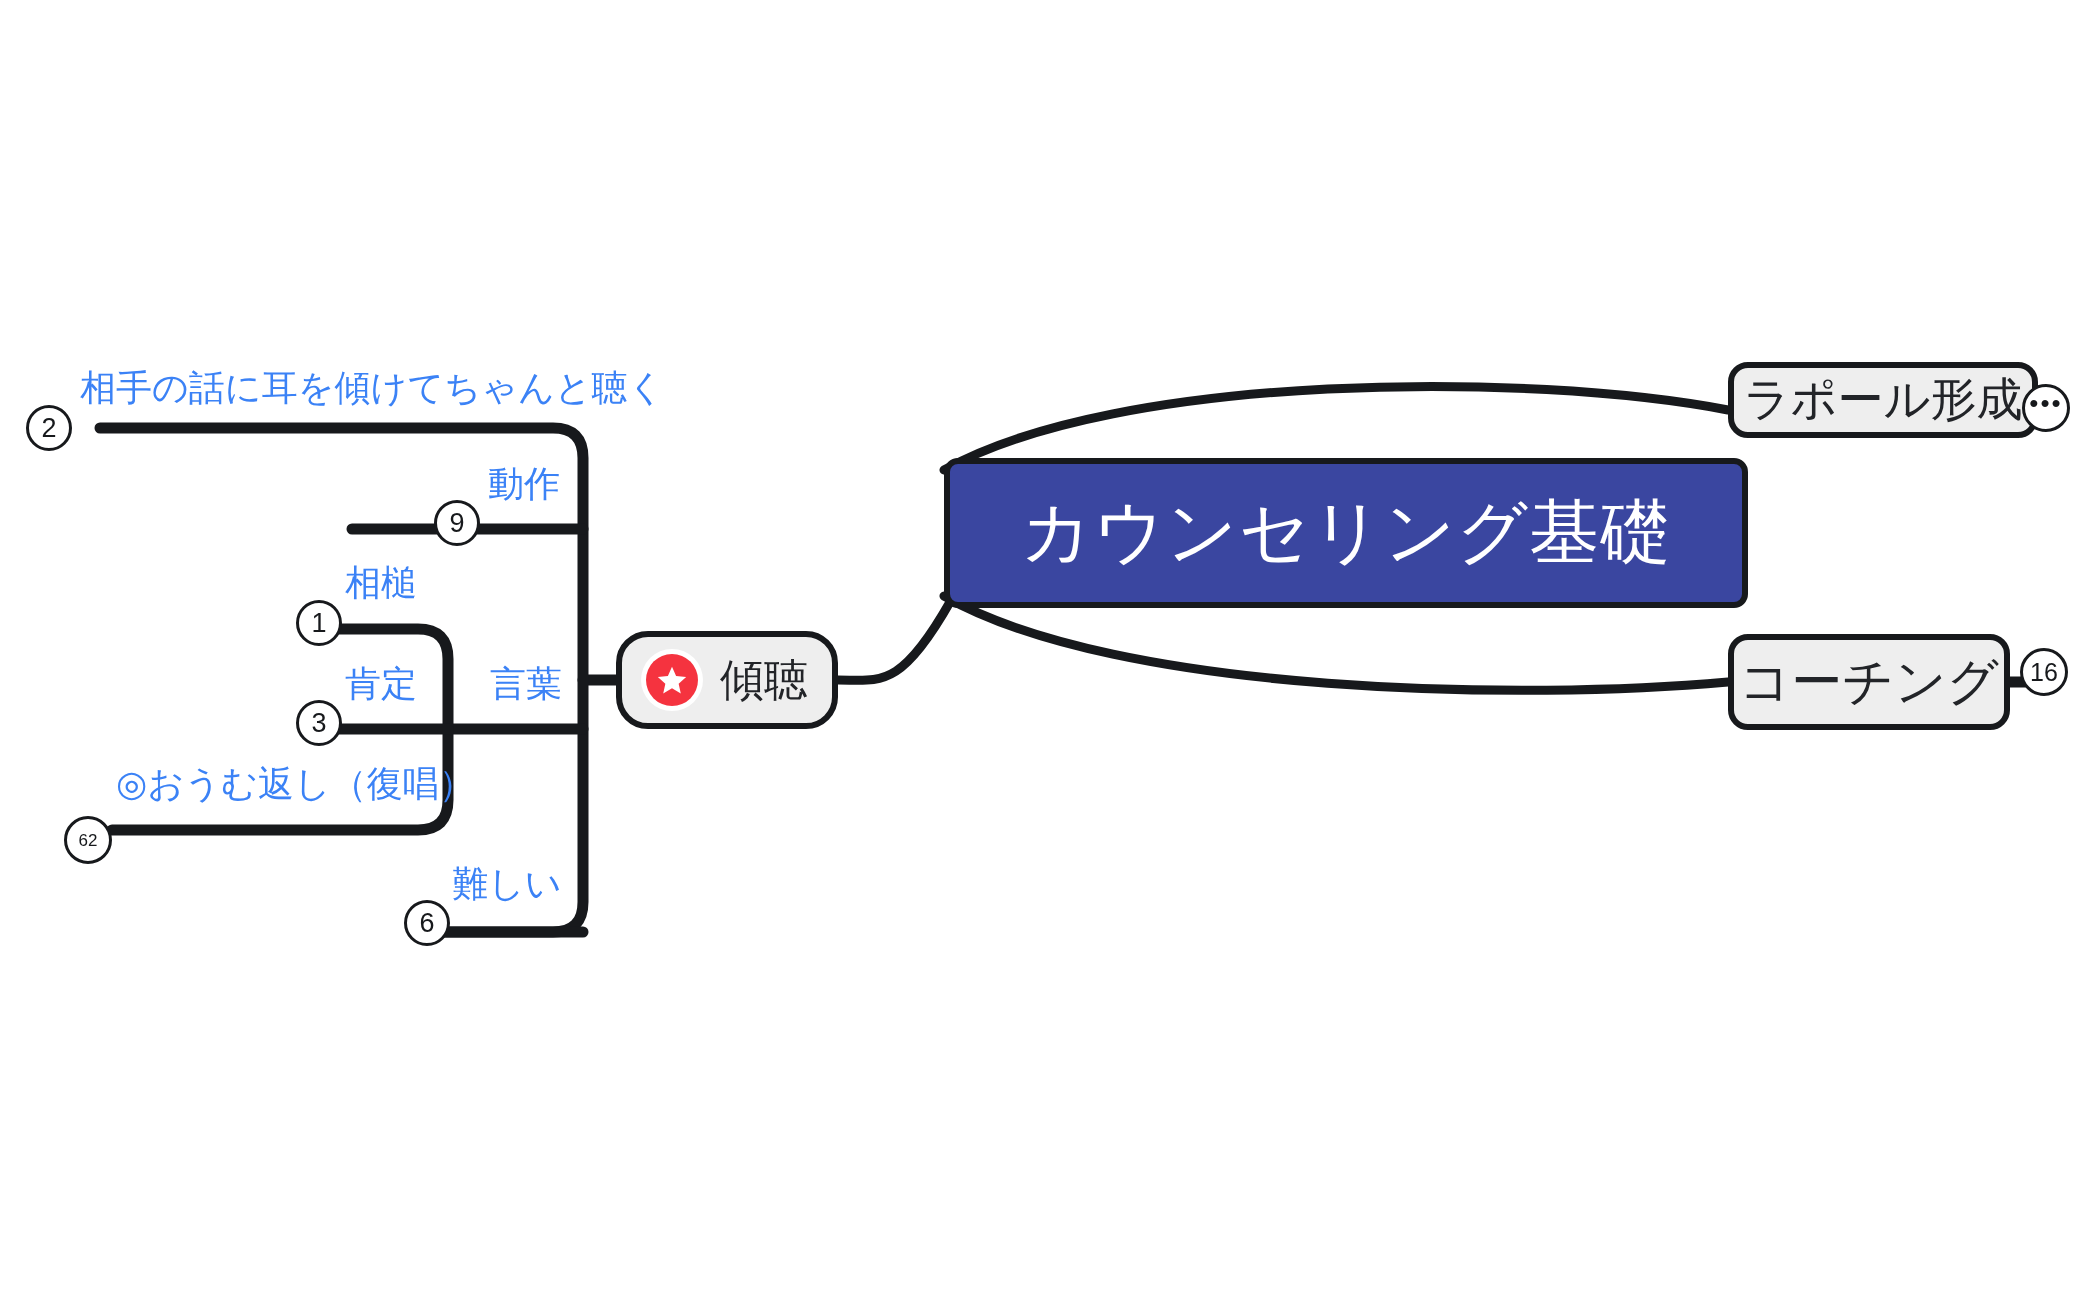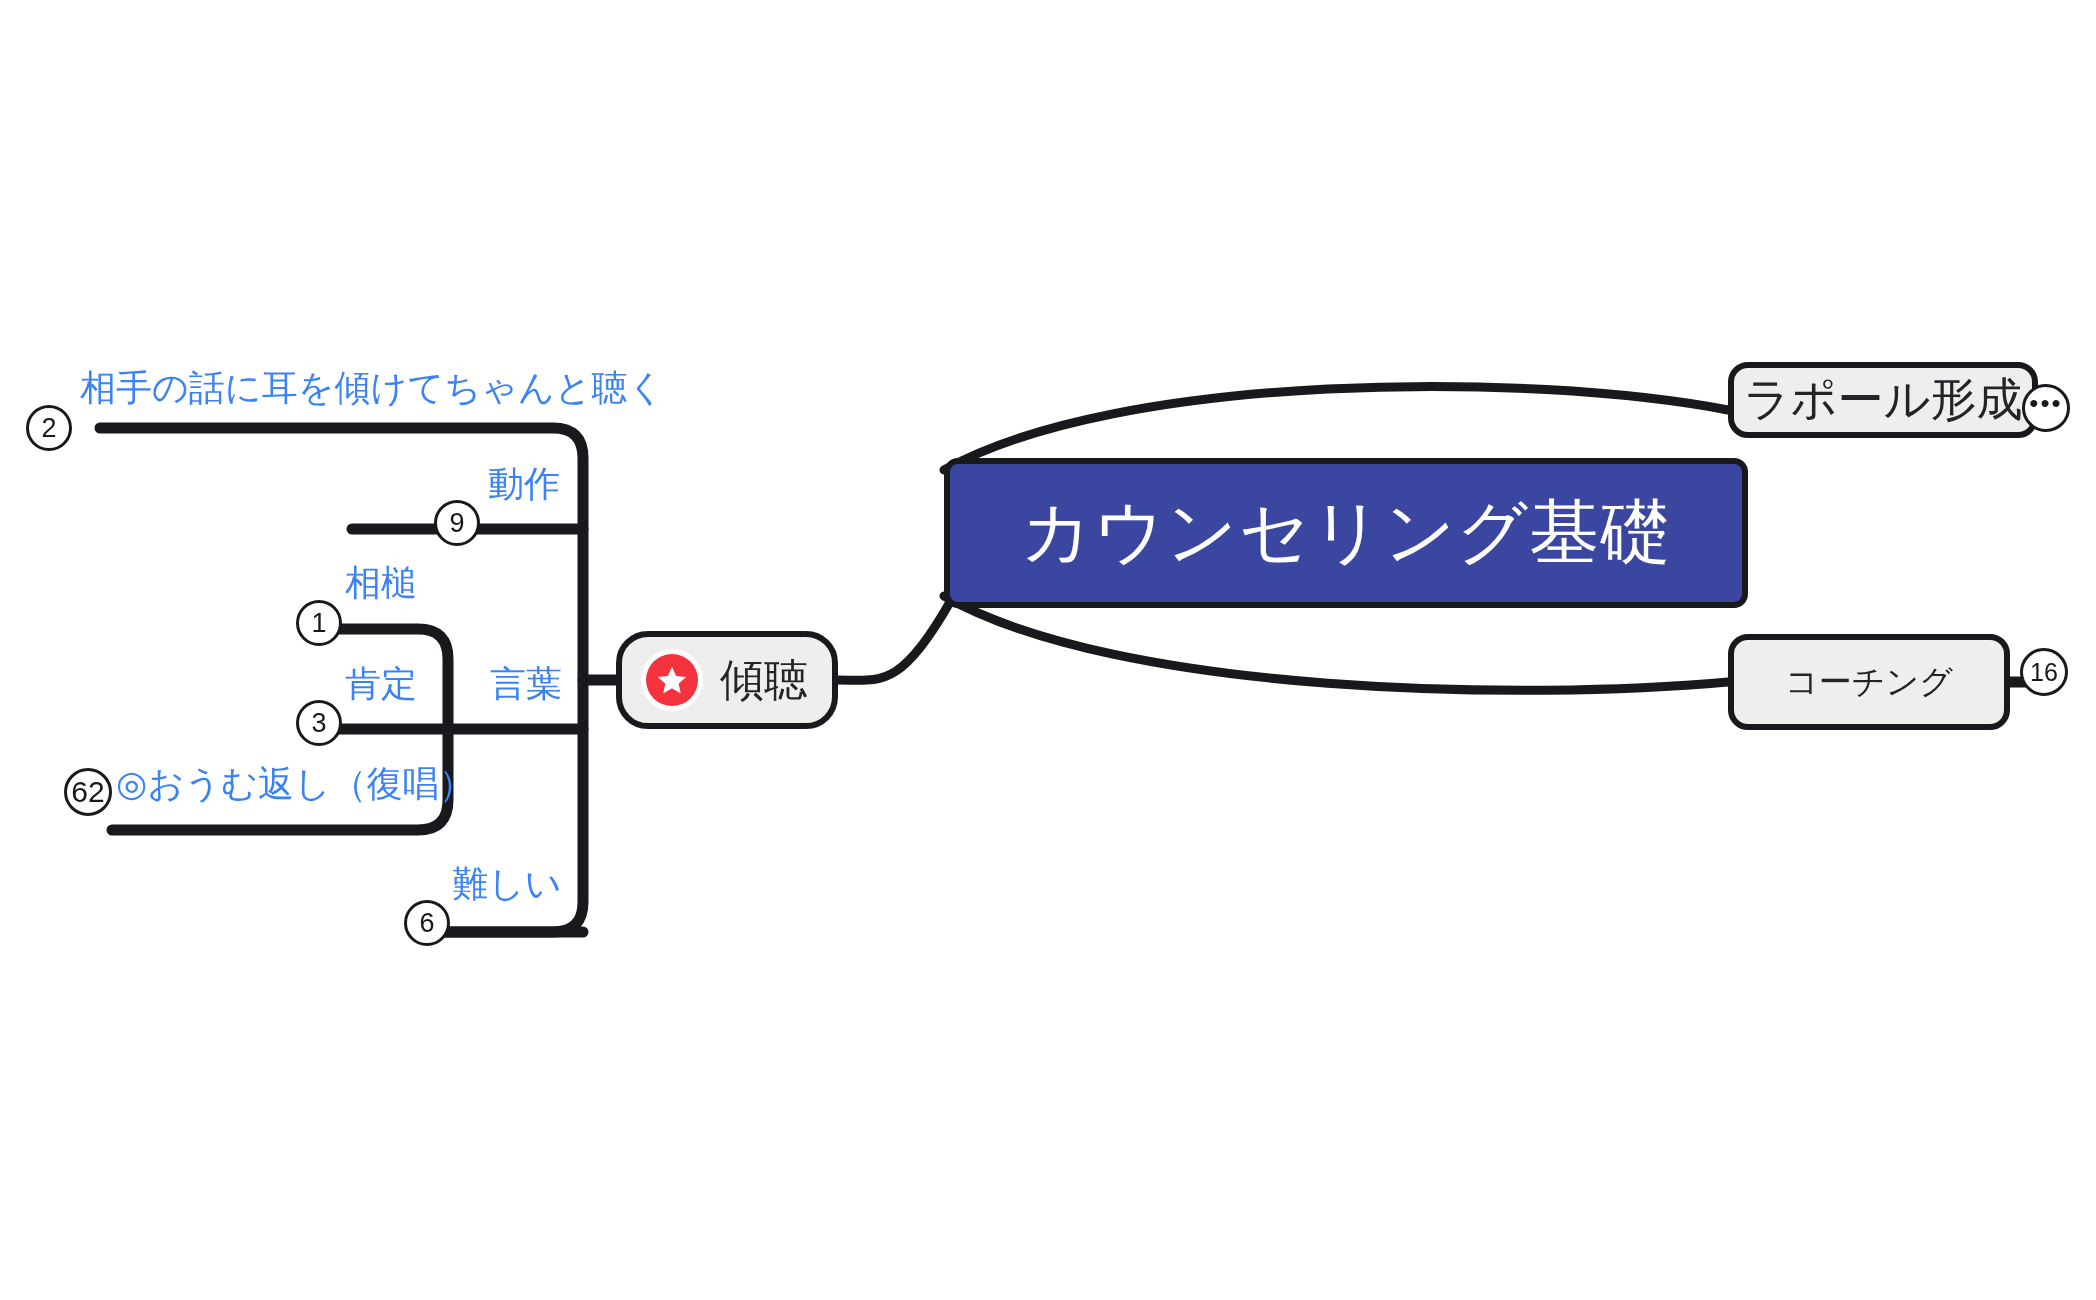--- a/index.html
+++ b/index.html
@@ -64,21 +64,21 @@
     width: 310px;
     height: 76px;
     font-size: 46px;
     border-radius: 20px;
   }
   .node-coaching {
     left: 1728px;
     top: 634px;
     width: 282px;
     height: 96px;
-    font-size: 33px;
+    font-size: 51px;
     border-radius: 20px;
   }
 
   
   .star-icon {
     width: 52px;
     height: 52px;
     border-radius: 50%;
     background: #f5333f;
     display: flex;
@@ -116,21 +116,21 @@
     display: flex;
     align-items: center;
     justify-content: center;
     font-size: 27px;
     line-height: 1;
   }
   .badge-2  { left: 26px;  top: 405px; width: 46px; height: 46px; }
   .badge-9  { left: 434px; top: 500px; width: 46px; height: 46px; }
   .badge-1  { left: 296px; top: 600px; width: 46px; height: 46px; }
   .badge-3  { left: 296px; top: 700px; width: 46px; height: 46px; }
-  .badge-62 { left: 64px;  top: 768px; width: 48px; height: 48px; font-size: 30px; text-align: center; }
+  .badge-62 { left: 64px;  top: 816px; width: 48px; height: 48px; font-size: 17px; text-align: center; }
   .badge-6  { left: 404px; top: 900px; width: 46px; height: 46px; }
   .badge-dots { left: 2022px; top: 384px; width: 48px; height: 48px; font-size: 26px;
                 letter-spacing: 2px; padding-bottom: 10px; }
   .badge-16 { left: 2020px; top: 648px; width: 48px; height: 48px; font-size: 25px; }
 </style>
 </head>
 <body>
 
 <div id="canvas">
 

